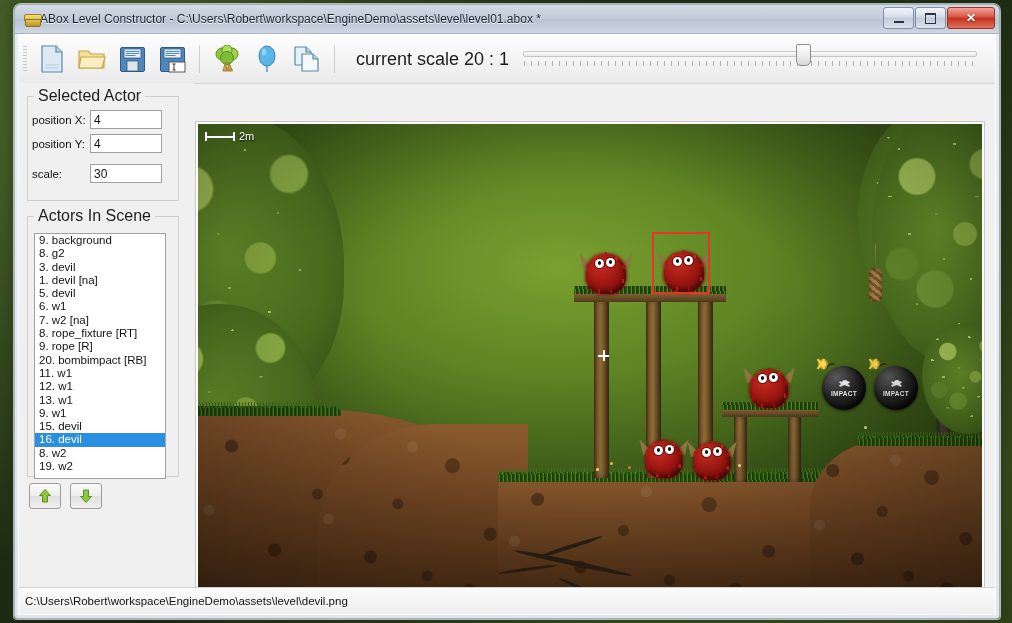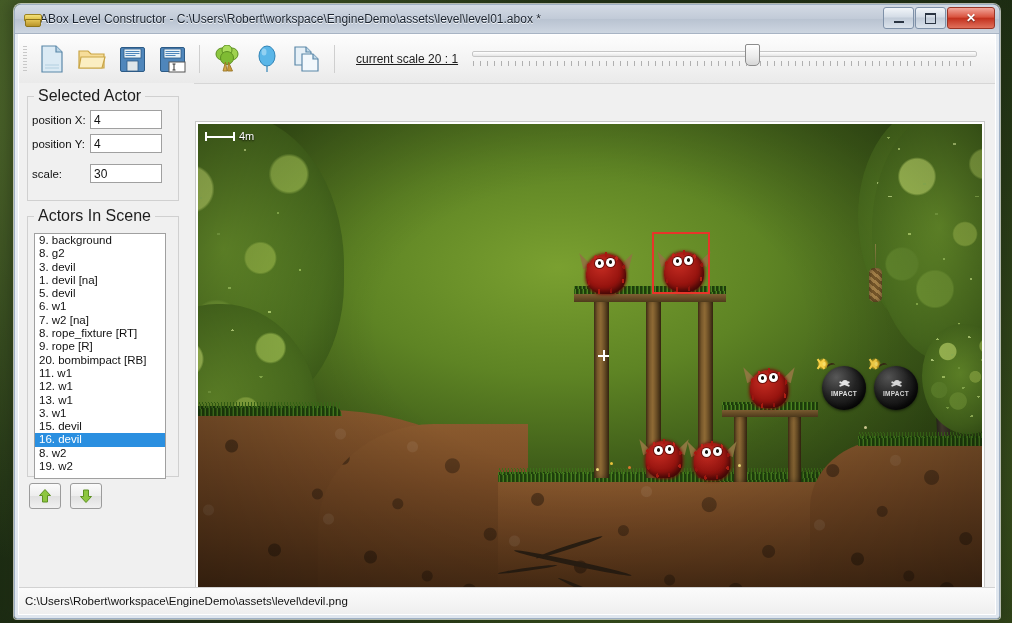--- a/index.html
+++ b/index.html
@@ -69,21 +69,21 @@
     position:absolute;left:0;top:0;right:0;height:48px;
     background:linear-gradient(180deg,#fdfdfd 0%,#f3f3f3 55%,#eaeaea 100%);
     border-bottom:1px solid #d6d6d6;
     display:flex;align-items:center;
   }
   .grip{width:4px;height:26px;margin:0 5px 0 4px;
     background:repeating-linear-gradient(180deg,#c8c8c8 0 1px,transparent 1px 3px);}
   .tbtn{width:34px;height:34px;margin:0 2px;display:flex;align-items:center;justify-content:center;
     border:1px solid transparent;border-radius:3px;}
   .tsep{width:1px;height:28px;background:#cfcfcf;margin:0 7px;}
-  .scale-label{font-size:12px;color:#1d1d1d;padding:0 14px;white-space:nowrap;text-decoration:underline;}
+  .scale-label{font-size:18px;color:#1d1d1d;padding:0 14px;white-space:nowrap;}
   
   .slider-wrap{position:relative;flex:1;height:34px;margin-right:18px;min-width:160px;}
   .slider-track{position:absolute;left:0;right:0;top:9px;height:4px;
     background:linear-gradient(180deg,#ffffff,#e6e6e6);border:1px solid #c6c6c6;border-radius:2px;}
   .slider-ticks{position:absolute;left:1px;right:1px;top:19px;height:5px;
     background:repeating-linear-gradient(90deg,#b0b0b0 0 1px,transparent 1px 7px);}
   .slider-thumb{position:absolute;top:2px;width:13px;height:20px;
     background:linear-gradient(180deg,#fefefe 0%,#eaeaea 60%,#d6d6d6 100%);
     border:1px solid #8c8c8c;border-radius:2px 2px 5px 5px;}
   
@@ -400,21 +400,21 @@
             <div class="litem">1. devil [na]</div>
             <div class="litem">5. devil</div>
             <div class="litem">6. w1</div>
             <div class="litem">7. w2 [na]</div>
             <div class="litem">8. rope_fixture [RT]</div>
             <div class="litem">9. rope [R]</div>
             <div class="litem">20. bombimpact [RB]</div>
             <div class="litem">11. w1</div>
             <div class="litem">12. w1</div>
             <div class="litem">13. w1</div>
-            <div class="litem">3. w1</div>
+            <div class="litem">9. w1</div>
             <div class="litem">15. devil</div>
             <div class="litem sel">16. devil</div>
             <div class="litem">8. w2</div>
             <div class="litem">19. w2</div>
           </div>
       </fieldset>
 
       <div class="arrowrow">
         <div class="abtn">
           <svg width="16" height="16" viewBox="0 0 16 16">
@@ -575,21 +575,21 @@
         </div>
 
         <div id="crosshair" style="left:400px;top:226px"></div>
 
         <div class="vig"></div>
 
         <div id="ruler">
           <span class="bar">
               <i></i>
             </span>
-          <span class="txt">4m</span>
+          <span class="txt">2m</span>
         </div>
       </div>
     </div>
 
     <div id="statusbar">
       <div id="status-text">C:\Users\Robert\workspace\EngineDemo\assets\level\devil.png</div>
     </div>
 
   </div>
 </div>

